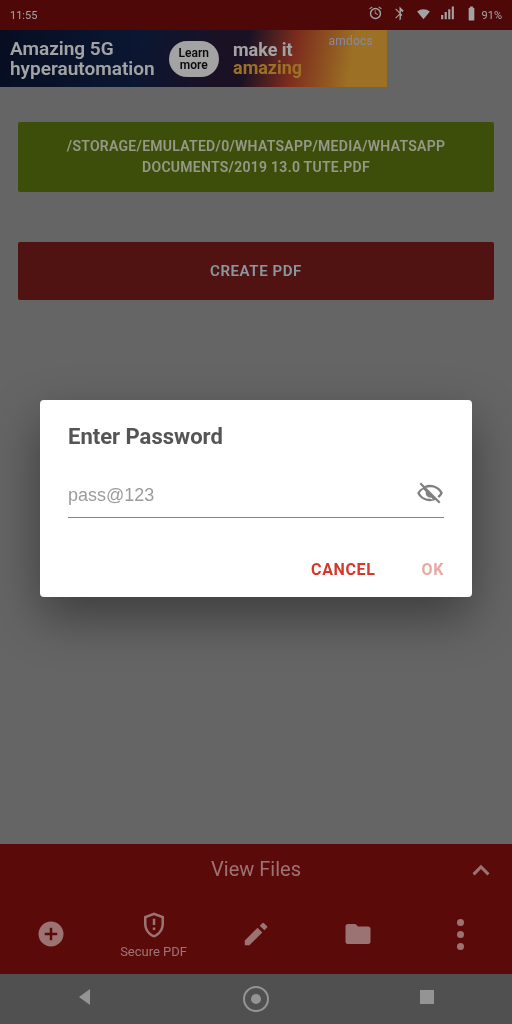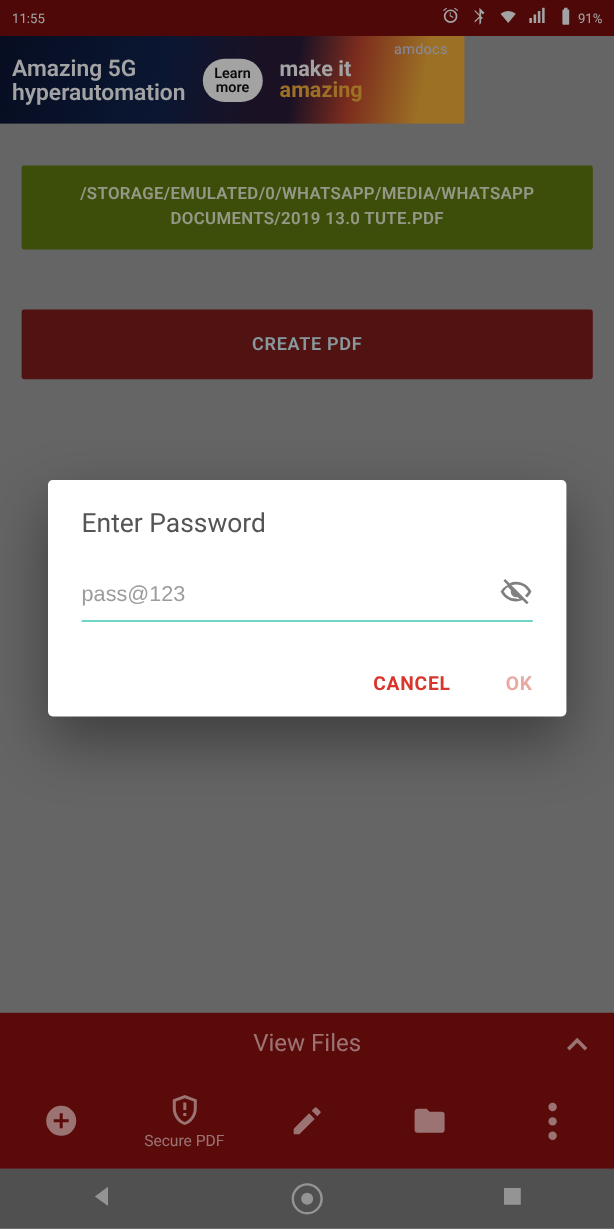--- a/index.html
+++ b/index.html
@@ -24,21 +24,21 @@
     z-index: 1;
   }
   .statusbar .time { flex: 0 0 auto; }
   .statusbar .spacer { flex: 1; }
   .statusbar .right { display: flex; align-items: flex-start; gap: 7px; }
   .statusbar svg { width: 17px; height: 17px; fill: #fff; }
   .statusbar .batt { display: flex; align-items: center; gap: 2px; }
 
   
   .ad {
-    height: 73px;
+    height: 57px;
     width: 387px;
     background: linear-gradient(100deg,#0b1635 0%,#11244f 35%,#2a1c3a 55%,#2a1c3a 63%,#c2452e 75%,#f4b03a 90%);
     color: #fff;
     display: flex;
     align-items: center;
     padding: 0 10px;
     position: relative;
     z-index: 1;
   }
   .ad .headline { font-weight: 600; font-size: 19px; line-height: 1.05; }
@@ -92,21 +92,21 @@
     left: 40px; right: 40px;
     top: 400px;
     background: #fff;
     border-radius: 4px;
     z-index: 10;
     padding: 24px 28px 18px;
     box-shadow: 0 20px 50px rgba(0,0,0,.4);
   }
   .dialog h2 {
     font-size: 22px;
-    font-weight: 400;
+    font-weight: 700;
     color: #555;
     margin-bottom: 30px;
   }
   .dialog .field {
     display: flex;
     align-items: center;
     border-bottom: 1px solid #14b8a6;
     padding-bottom: 6px;
     margin-bottom: 42px;
   }

